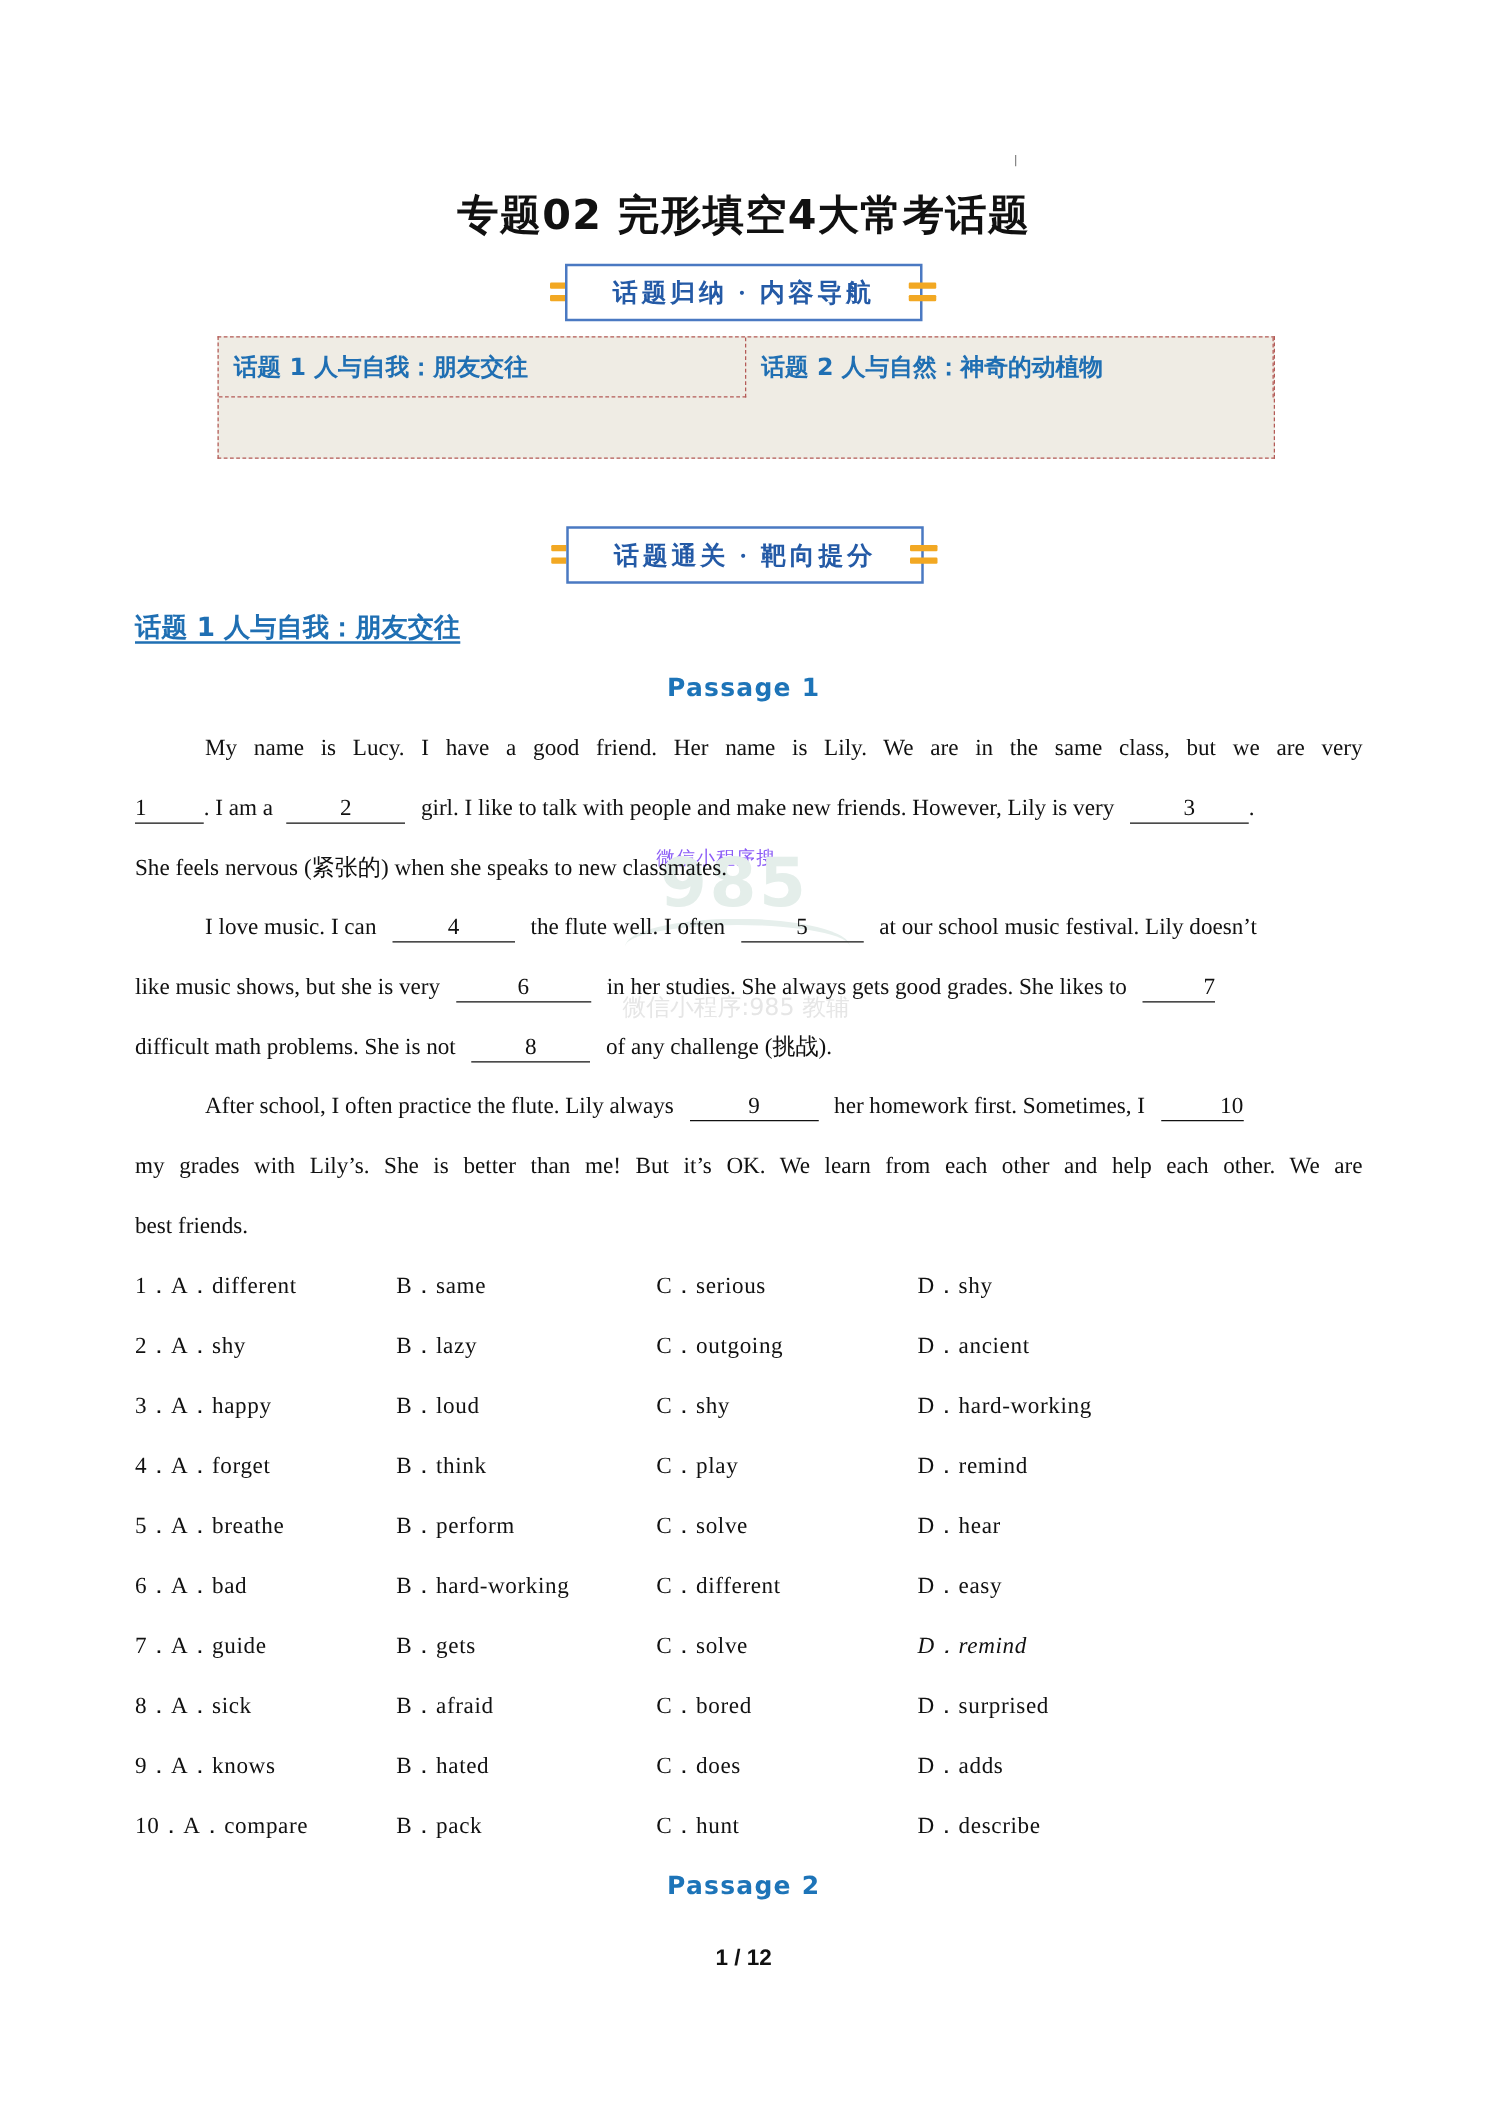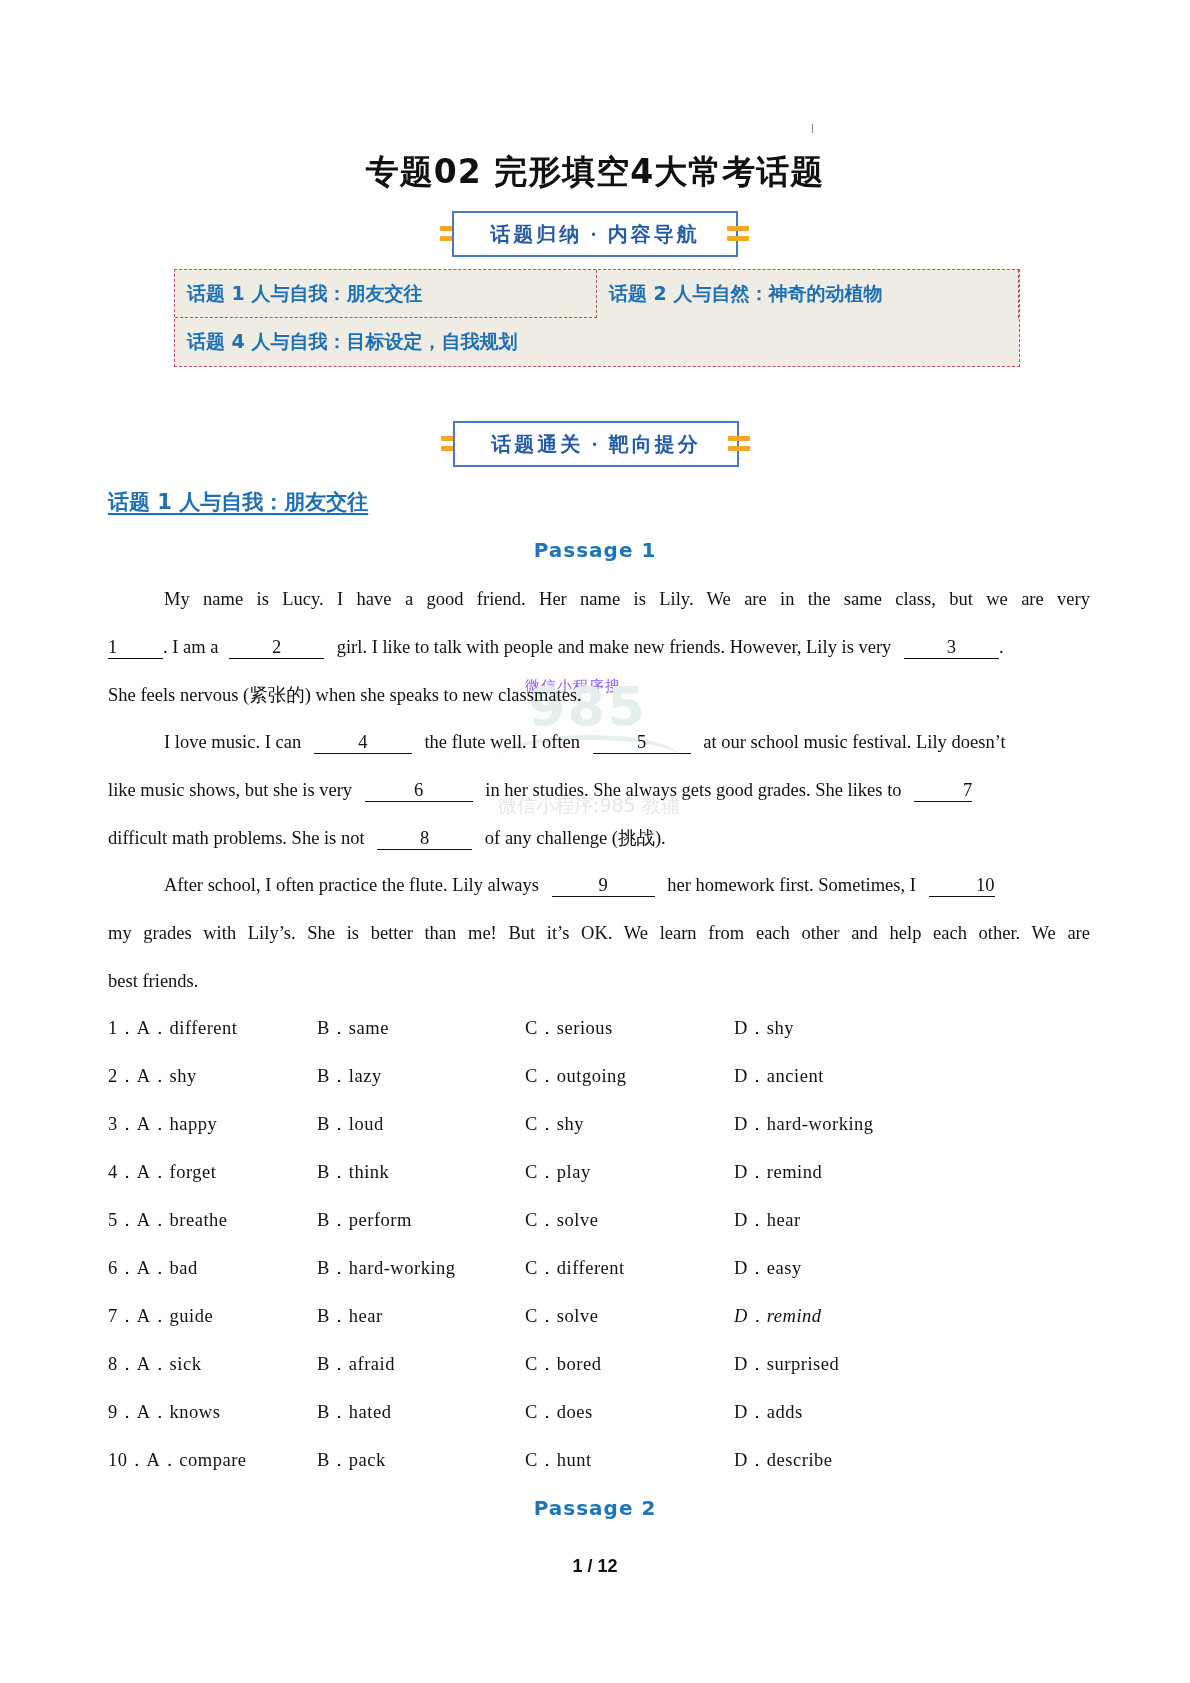--- a/index.html
+++ b/index.html
@@ -62,21 +62,20 @@
   </div>
   <div class="abs orn" style="left:287px; top:15px;">
       <i></i>
       <i></i>
     </div>
 </div>
 
 <div class="abs nav-table">
   <div class="nav-cell c1 r1">话题 1  人与自我：朋友交往</div>
   <div class="nav-cell c1">话题 2  人与自然：神奇的动植物</div>
-  <div class="nav-cell">话题 4  人与自我：目标设定，自我规划</div>
 </div>
 
 <div class="abs" style="left:441px; top:421px; width:310px; height:46px;">
   <div class="abs orn" style="left:0; top:15px;">
       <i></i>
       <i></i>
     </div>
   <div class="abs banner" style="left:12px; top:0;">
     <span class="banner-text">话题通关 · 靶向提分</span>
   </div>
@@ -171,21 +170,21 @@
   <span class="opt" style="left:626px;">D．hear</span>
 </div>
 <div class="abs opt-row" style="top:1255px;">
   <span class="opt" style="left:0;">6．A．bad</span>
   <span class="opt" style="left:209px;">B．hard-working</span>
   <span class="opt" style="left:417px;">C．different</span>
   <span class="opt" style="left:626px;">D．easy</span>
 </div>
 <div class="abs opt-row" style="top:1303px;">
   <span class="opt" style="left:0;">7．A．guide</span>
-  <span class="opt" style="left:209px;">B．hear</span>
+  <span class="opt" style="left:209px;">B．gets</span>
   <span class="opt" style="left:417px;">C．solve</span>
   <span class="opt" style="left:626px;font-style:italic;">D．remind</span>
 </div>
 <div class="abs opt-row" style="top:1351px;">
   <span class="opt" style="left:0;">8．A．sick</span>
   <span class="opt" style="left:209px;">B．afraid</span>
   <span class="opt" style="left:417px;">C．bored</span>
   <span class="opt" style="left:626px;">D．surprised</span>
 </div>
 <div class="abs opt-row" style="top:1399px;">

